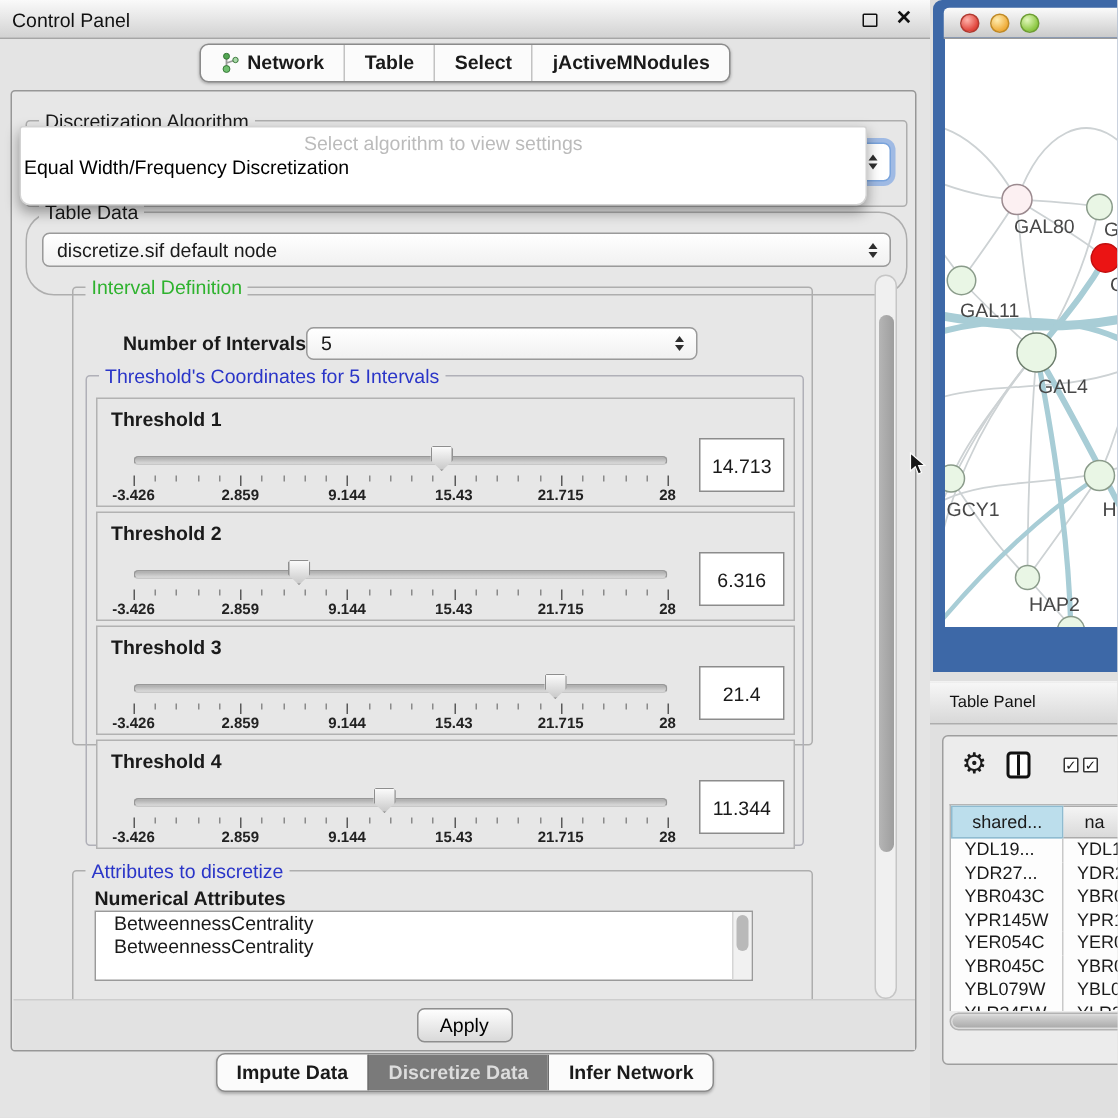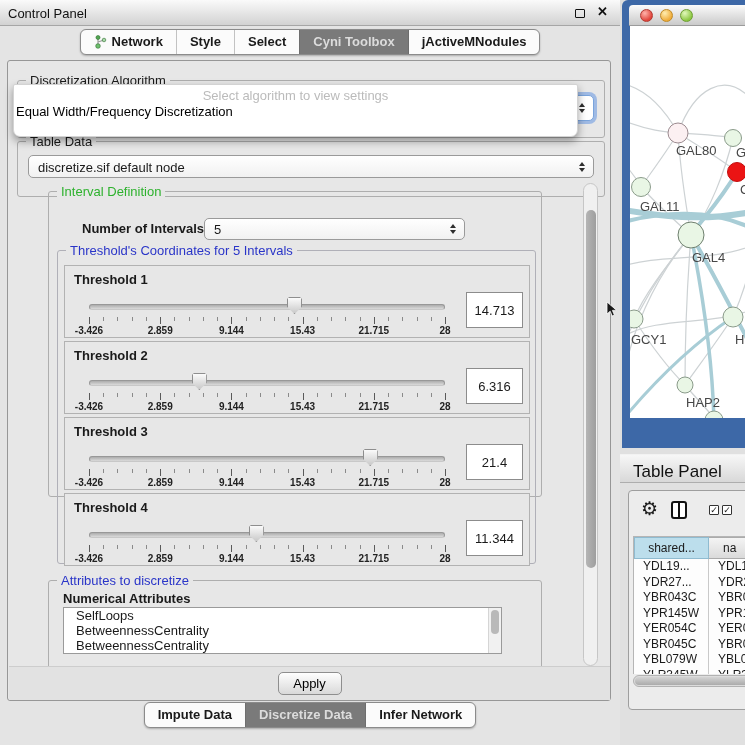--- a/index.html
+++ b/index.html
@@ -39,21 +39,21 @@
   .spinner i { display:block; width:0; height:0; border-left:3.5px solid transparent; border-right:3.5px solid transparent; }
   .spinner .up { border-bottom:4.5px solid #2e2e2e; }
   .spinner .down { border-top:4.5px solid #2e2e2e; }
 
   #algo-popup { position:absolute; left:5px; top:23px; width:565px; height:53px; background:#FFFFFF;
     border:1px solid #D3D3D3; border-radius:2px 2px 7px 7px; box-shadow:0 4px 9px rgba(0,0,0,.38); z-index:20; overflow:hidden; }
   .popup-hint { text-align:center; font-size:13px; color:#BBBBBB; margin-top:3px; }
   .popup-opt { font-size:13px; padding-left:2px; margin-top:1px; color:#000; }
   .popup-opt.first { font-weight:bold; }
 
-  #tabledata-group { left:9px; top:80px; width:588px; height:56px; }
+  #tabledata-group { left:9px; top:80px; width:588px; height:56px;border-radius:19px; }
   #tabledata-combo { position:absolute; left:10px; top:13px; right:10px; height:23px; }
 
   .scrollpane-bar { position:absolute; left:575px; top:122px; width:15px; height:483px;
     background:#F0F0F0; border:1px solid #C6C6C6; border-radius:8px; }
   .scrollpane-bar .thumb { position:absolute; left:1.5px; top:26px; width:10px; height:358px;
     background:linear-gradient(90deg,#B5B5B5,#9E9E9E); border-radius:6px; }
 
   #interval-group { left:40px; top:130px; width:494px; height:306px; }
   #interval-group > .group-title { color:var(--accent-green); }
   #noi-label { position:absolute; left:33px; top:29px; font-size:13px; font-weight:bold; }
@@ -101,21 +101,21 @@
   .traffic { position:absolute; top:4px; width:13px; height:13px; border-radius:50%; }
   .t-red   { left:11px; background:radial-gradient(circle at 35% 30%, #FFB3AB, #E0443B 70%); border:1px solid #B13A31; }
   .t-yellow{ left:31px; background:radial-gradient(circle at 35% 30%, #FFEDB0, #EFAC3A 70%); border:1px solid #C08A26; }
   .t-green { left:51px; background:radial-gradient(circle at 35% 30%, #E2F8BC, #8CC742 70%); border:1px solid #6E9E33; }
   .net-canvas { position:absolute; left:8px; top:26px; width:115px; height:392px; background:#FFFFFF; overflow:hidden; }
   .net-canvas svg { display:block; }
 
   .table-section { position:absolute; left:620px; top:448px; width:125px; height:297px; background:#E0E0E0; }
   .tp-titlebar { position:absolute; left:0; top:6px; width:100%; height:29px;
     background:linear-gradient(#F7F7F7,#D8D8D8); border-bottom:1px solid #ADADAD; border-top:1px solid #F2F2F2; }
-  .tp-title { position:absolute; left:13px; top:7px; font-size:17px; color:#111;text-align:center; }
+  .tp-title { position:absolute; left:13px; top:7px; font-size:11px; color:#111;text-align:center; }
   .tp-inner { position:absolute; left:8px; top:42px; width:130px; height:220px; background:#ECECEC;
     border:1px solid #9E9E9E; border-radius:4px; }
   .tp-toolbar { position:absolute; left:0; top:0; width:100%; height:40px; }
   .gear-ic { position:absolute; left:12px; top:6px; font-size:19px; color:#1a1a1a; }
   .col-ic { position:absolute; left:42px; top:10px; width:16px; height:18px; border:2px solid #111; border-radius:3px; background:#FFF; }
   .col-ic::after { content:""; position:absolute; left:5px; top:0; width:2px; height:14px; background:#111; }
   .cb-ic { position:absolute; top:14px; width:10px; height:10px; border:1.5px solid #333; border-radius:1px;
     font-size:9px; line-height:9px; text-align:center; color:#222; background:#FFF; }
   .cb-1 { left:80px; } .cb-2 { left:93px; }
 
@@ -151,27 +151,24 @@
       <div class="tab">
         <svg width="13" height="14" viewBox="0 0 13 14">
           <path d="M4 2.5 L4 11 M4 7 L10 5" stroke="#9a9a9a" stroke-width="1.2" fill="none"></path>
           <circle cx="4" cy="2.5" r="2" fill="#53A653" stroke="#2E6E2E" stroke-width="0.6"></circle>
           <circle cx="4" cy="11" r="2.3" fill="#6FBF6F" stroke="#2E6E2E" stroke-width="0.6"></circle>
           <circle cx="10" cy="5" r="1.8" fill="#A8D8A8" stroke="#2E6E2E" stroke-width="0.6"></circle>
         </svg>
         <span>Network</span>
       </div>
       <div class="tab">
-          <span>Style</span>
+          <span>Table</span>
         </div>
       <div class="tab">
           <span>Select</span>
-        </div>
-      <div class="tab selected">
-          <span>Cyni Toolbox</span>
         </div>
       <div class="tab">
           <span>jActiveMNodules</span>
         </div>
     </div>
   </div>
 
   <div class="main-panel">
 
     <div class="group" id="algo-group">
@@ -386,21 +383,20 @@
           <div class="thr-value">11.344</div>
         </div>
       </div>
     </div>
 
     <div class="group" id="attr-group">
       <span class="group-title">Attributes to discretize</span>
       <span id="attr-sub">Numerical Attributes</span>
       <div class="attr-list">
         <div>
-            <div class="attr-item">SelfLoops</div>
             <div class="attr-item">BetweennessCentrality</div>
             <div class="attr-item">BetweennessCentrality</div>
           </div>
         <div class="attr-scroll">
             <div class="thumb"></div>
           </div>
       </div>
     </div>
 
     <div class="scrollpane-bar">

